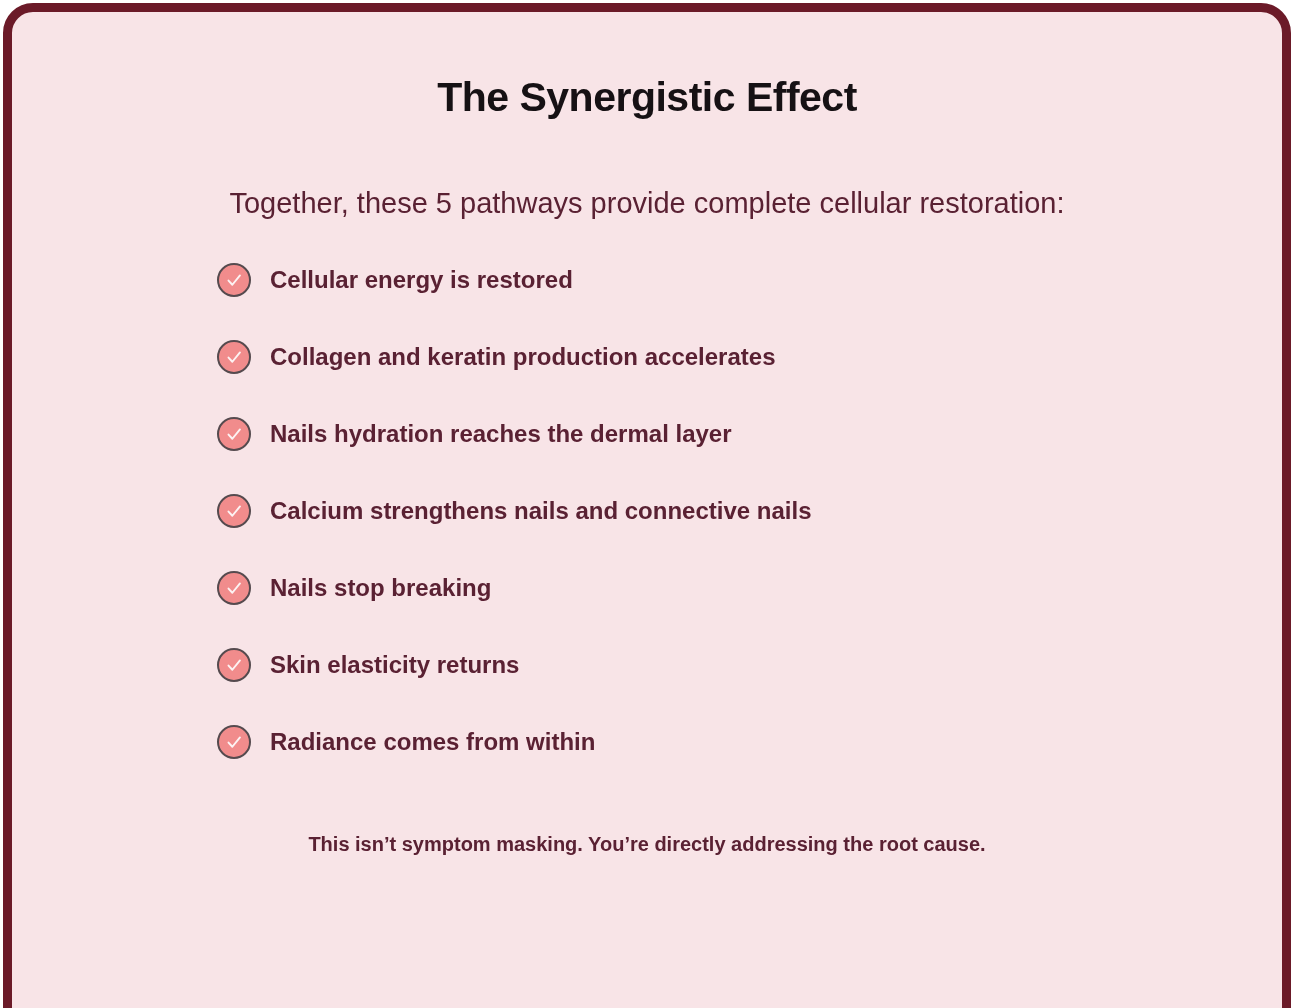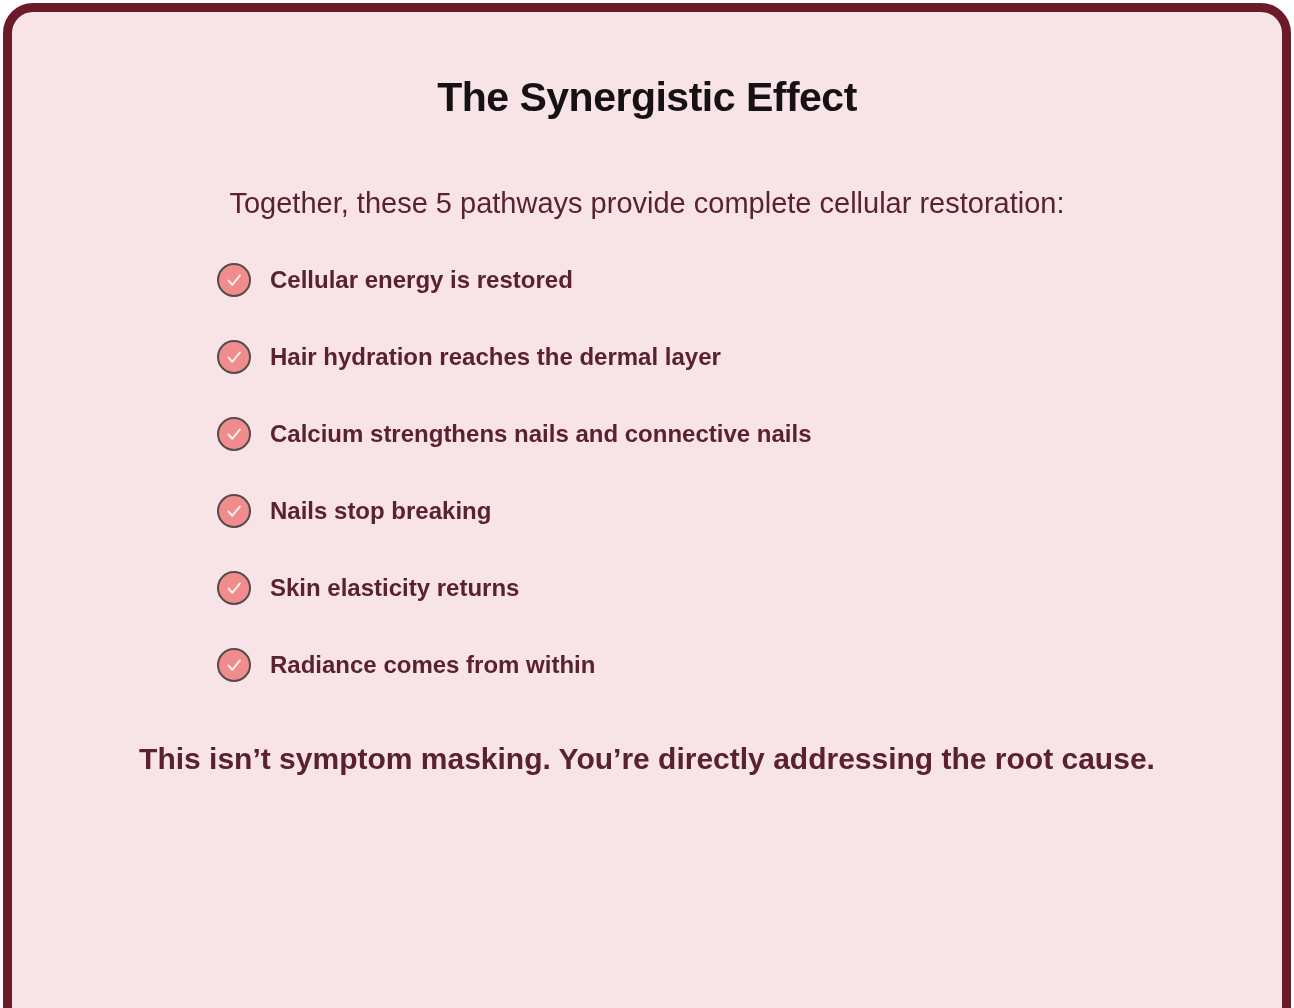--- a/index.html
+++ b/index.html
@@ -62,22 +62,22 @@
     display:flex;align-items:center;justify-content:center;
   }
   .check-circle svg{display:block;}
   .item-label{
     font-size:24px;
     font-weight:bold;
     color:var(--body-text);
     white-space:nowrap;
   }
   .footer-line{
-    margin-top:39px;
-    font-size:30px;
+    margin-top:53px;
+    font-size:20px;
     font-weight:bold;
     color:var(--body-text);
     text-align:center;
     white-space:nowrap;
   }
 </style>
 </head>
 <body>
 
 <div class="card">
@@ -87,28 +87,36 @@
     <ul class="checklist">
   <li class="check-item">
     <span class="check-circle">
       <svg width="22" height="22" viewBox="0 0 24 24" fill="none">
         <path d="M6 12.6l4.2 4.6L18.5 7" stroke="#fdf3f3" stroke-width="2.1" stroke-linecap="round" stroke-linejoin="round"></path>
       </svg>
     </span>
     <span class="item-label">Cellular energy is restored</span>
   </li>
 
+  <li class="check-item">
+    <span class="check-circle">
+      <svg width="22" height="22" viewBox="0 0 24 24" fill="none">
+        <path d="M6 12.6l4.2 4.6L18.5 7" stroke="#fdf3f3" stroke-width="2.1" stroke-linecap="round" stroke-linejoin="round"></path>
+      </svg>
+    </span>
+    <span class="item-label">Collagen and keratin production accelerates</span>
+  </li>
 
   <li class="check-item">
     <span class="check-circle">
       <svg width="22" height="22" viewBox="0 0 24 24" fill="none">
         <path d="M6 12.6l4.2 4.6L18.5 7" stroke="#fdf3f3" stroke-width="2.1" stroke-linecap="round" stroke-linejoin="round"></path>
       </svg>
     </span>
-    <span class="item-label">Hair hydration reaches the dermal layer</span>
+    <span class="item-label">Nails hydration reaches the dermal layer</span>
   </li>
 
   <li class="check-item">
     <span class="check-circle">
       <svg width="22" height="22" viewBox="0 0 24 24" fill="none">
         <path d="M6 12.6l4.2 4.6L18.5 7" stroke="#fdf3f3" stroke-width="2.1" stroke-linecap="round" stroke-linejoin="round"></path>
       </svg>
     </span>
     <span class="item-label">Calcium strengthens nails and connective nails</span>
   </li>

